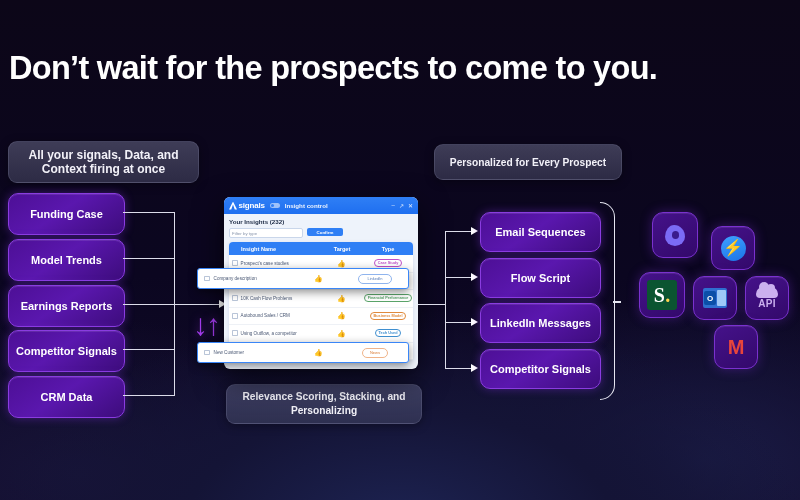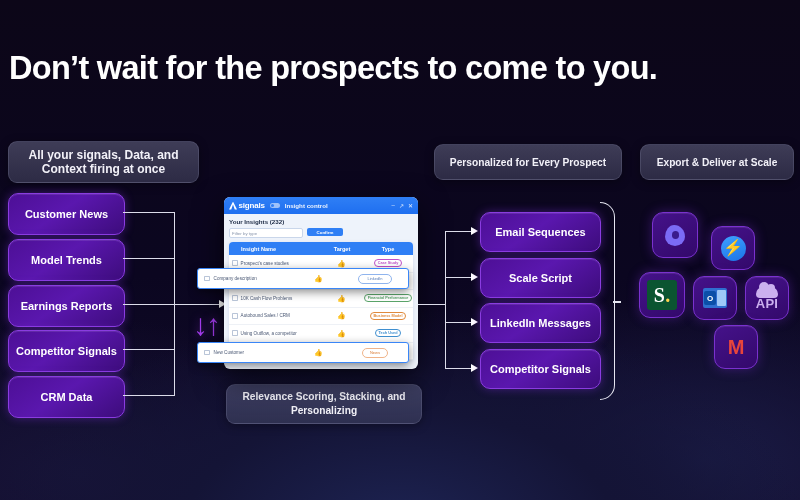--- a/index.html
+++ b/index.html
@@ -215,42 +215,41 @@
     width:12px;height:14px;background:#0b4fa8;border-radius:2px;margin-left:1px;
     display:flex;align-items:center;justify-content:center;color:#fff;font-size:8px;font-weight:700;
   }
   .outlook .pane{position:absolute;right:1px;top:2px;width:9px;height:16px;background:#9ec8f7;border-radius:1px;}
   .api{display:flex;flex-direction:column;align-items:center;gap:0;}
   .api .cloud{
     width:22px;height:11px;background:#cbb0ef;border-radius:11px 11px 6px 6px;position:relative;
   }
   .api .cloud:before{content:"";position:absolute;left:3px;top:-5px;width:10px;height:10px;border-radius:50%;background:#cbb0ef;}
   .api .cloud:after{content:"";position:absolute;right:3px;top:-3px;width:8px;height:8px;border-radius:50%;background:#cbb0ef;}
-  .api .txt{color:#cbb0ef;font-weight:700;font-size:13px;line-height:11px;letter-spacing:.3px;}
+  .api .txt{color:#cbb0ef;font-weight:700;font-size:10px;line-height:11px;letter-spacing:.3px;}
   .gmail{
     width:24px;height:18px;display:flex;align-items:flex-end;justify-content:center;
     font-weight:700;font-size:20px;line-height:18px;
   }
   .gmail span:nth-child(1){color:#e8453c;}
   .gmail span:nth-child(2){color:#f9bb2d;}
   .gmail span:nth-child(3){color:#4285f4;}
 </style>
 </head>
 <body>
 
 <div class="stage">
 
   <div class="headline">Don’t wait for the prospects to come to you.</div>
 
   <div class="chip" id="chip-inputs">All your signals, Data, and Context firing at once</div>
   <div class="chip" id="chip-personalized">Personalized for Every Prospect</div>
-  <div class="chip" id="chip-export">Export &amp; Deliver at Scale</div>
   <div class="chip" id="chip-relevance">Relevance Scoring, Stacking, and Personalizing</div>
 
-  <div class="pcard left" id="c-funding">Customer News</div>
+  <div class="pcard left" id="c-funding">Funding Case</div>
   <div class="pcard left" id="c-hiring">Model Trends</div>
   <div class="pcard left" id="c-earnings">Earnings Reports</div>
   <div class="pcard left" id="c-competitor">Competitor Signals</div>
   <div class="pcard left" id="c-crm">CRM Data</div>
 
   <div class="wire h" style="left:123px;top:212px;width:52px;"></div>
   <div class="wire h" style="left:123px;top:258px;width:52px;"></div>
   <div class="wire h" style="left:123px;top:304px;width:52px;"></div>
   <div class="wire h" style="left:123px;top:349px;width:52px;"></div>
   <div class="wire h" style="left:123px;top:395px;width:52px;"></div>
@@ -394,21 +393,21 @@
   <div class="wire h" style="left:445px;top:231px;width:28px;"></div>
   <div class="wire h" style="left:445px;top:277px;width:28px;"></div>
   <div class="wire h" style="left:445px;top:322px;width:28px;"></div>
   <div class="wire h" style="left:445px;top:368px;width:28px;"></div>
   <div class="arrow" style="left:471px;top:227px;"></div>
   <div class="arrow" style="left:471px;top:273px;"></div>
   <div class="arrow" style="left:471px;top:318px;"></div>
   <div class="arrow" style="left:471px;top:364px;"></div>
 
   <div class="pcard right" id="o-email">Email Sequences</div>
-  <div class="pcard right" id="o-call">Scale Script</div>
+  <div class="pcard right" id="o-call">Flow Script</div>
   <div class="pcard right" id="o-linkedin">LinkedIn Messages</div>
   <div class="pcard right" id="o-compsig">Competitor Signals</div>
 
   <div class="brace"></div>
 
   <div class="tile" id="t-clay">
     <span class="clay-glyph">
         <i></i>
       </span>
   </div>

